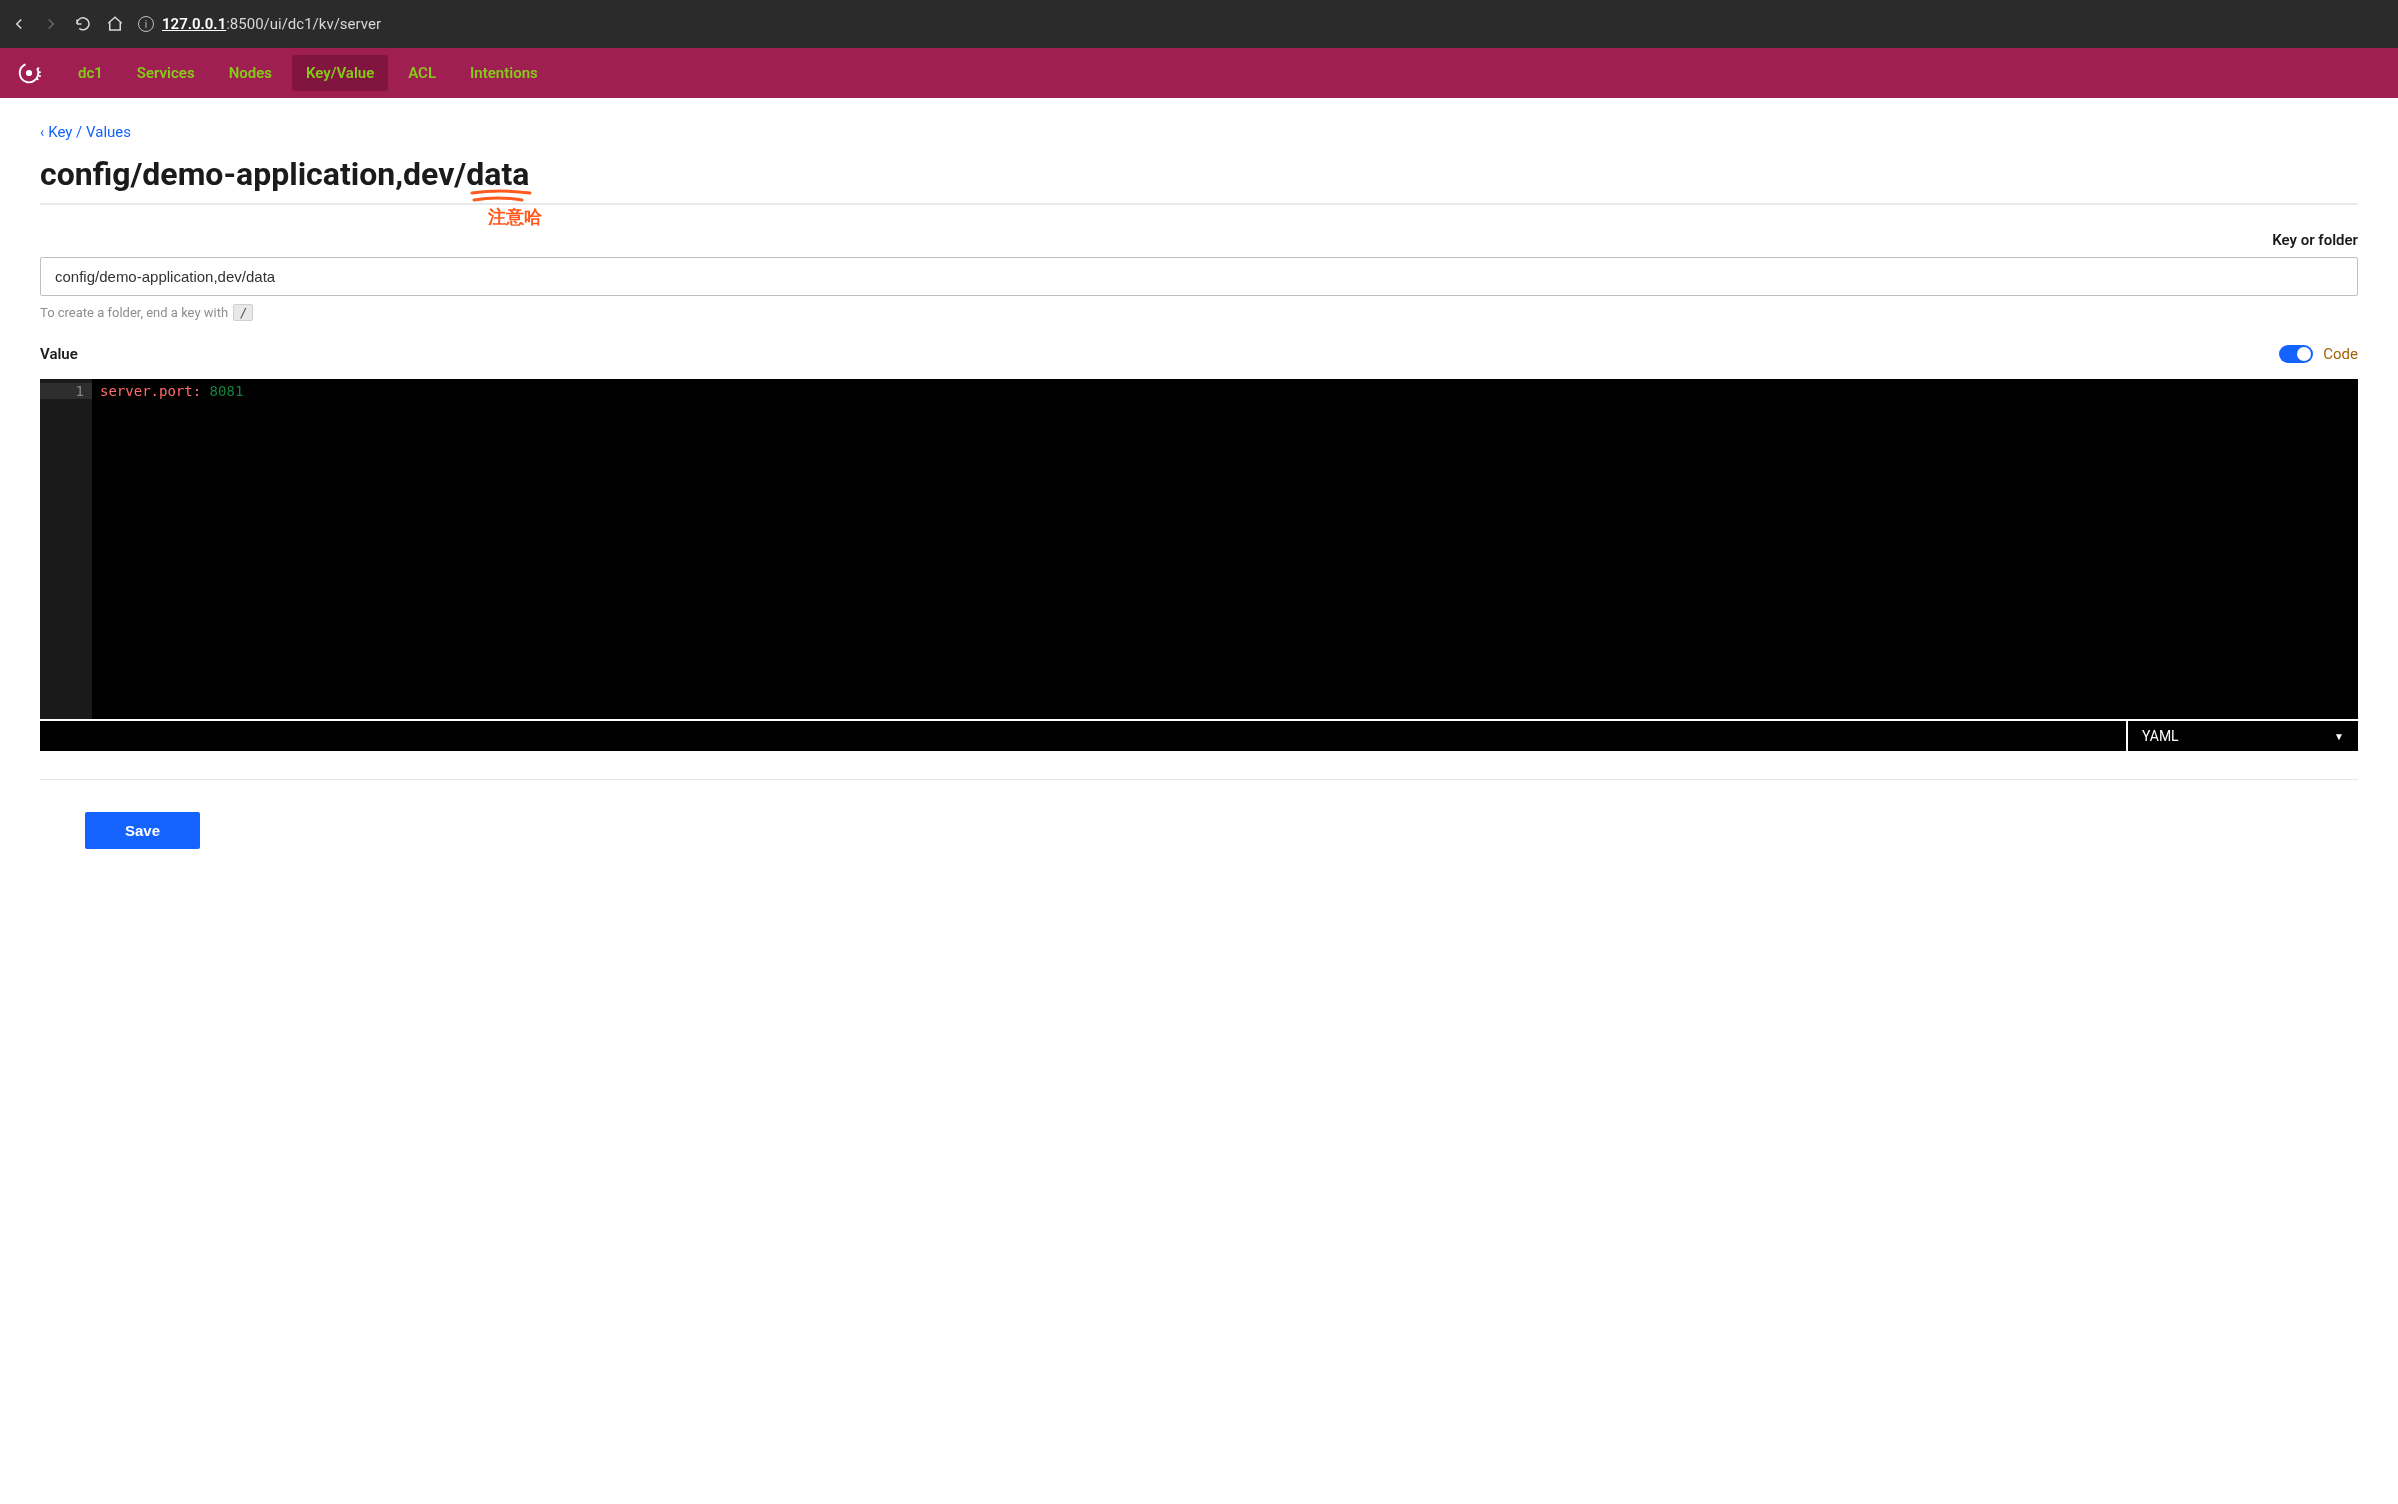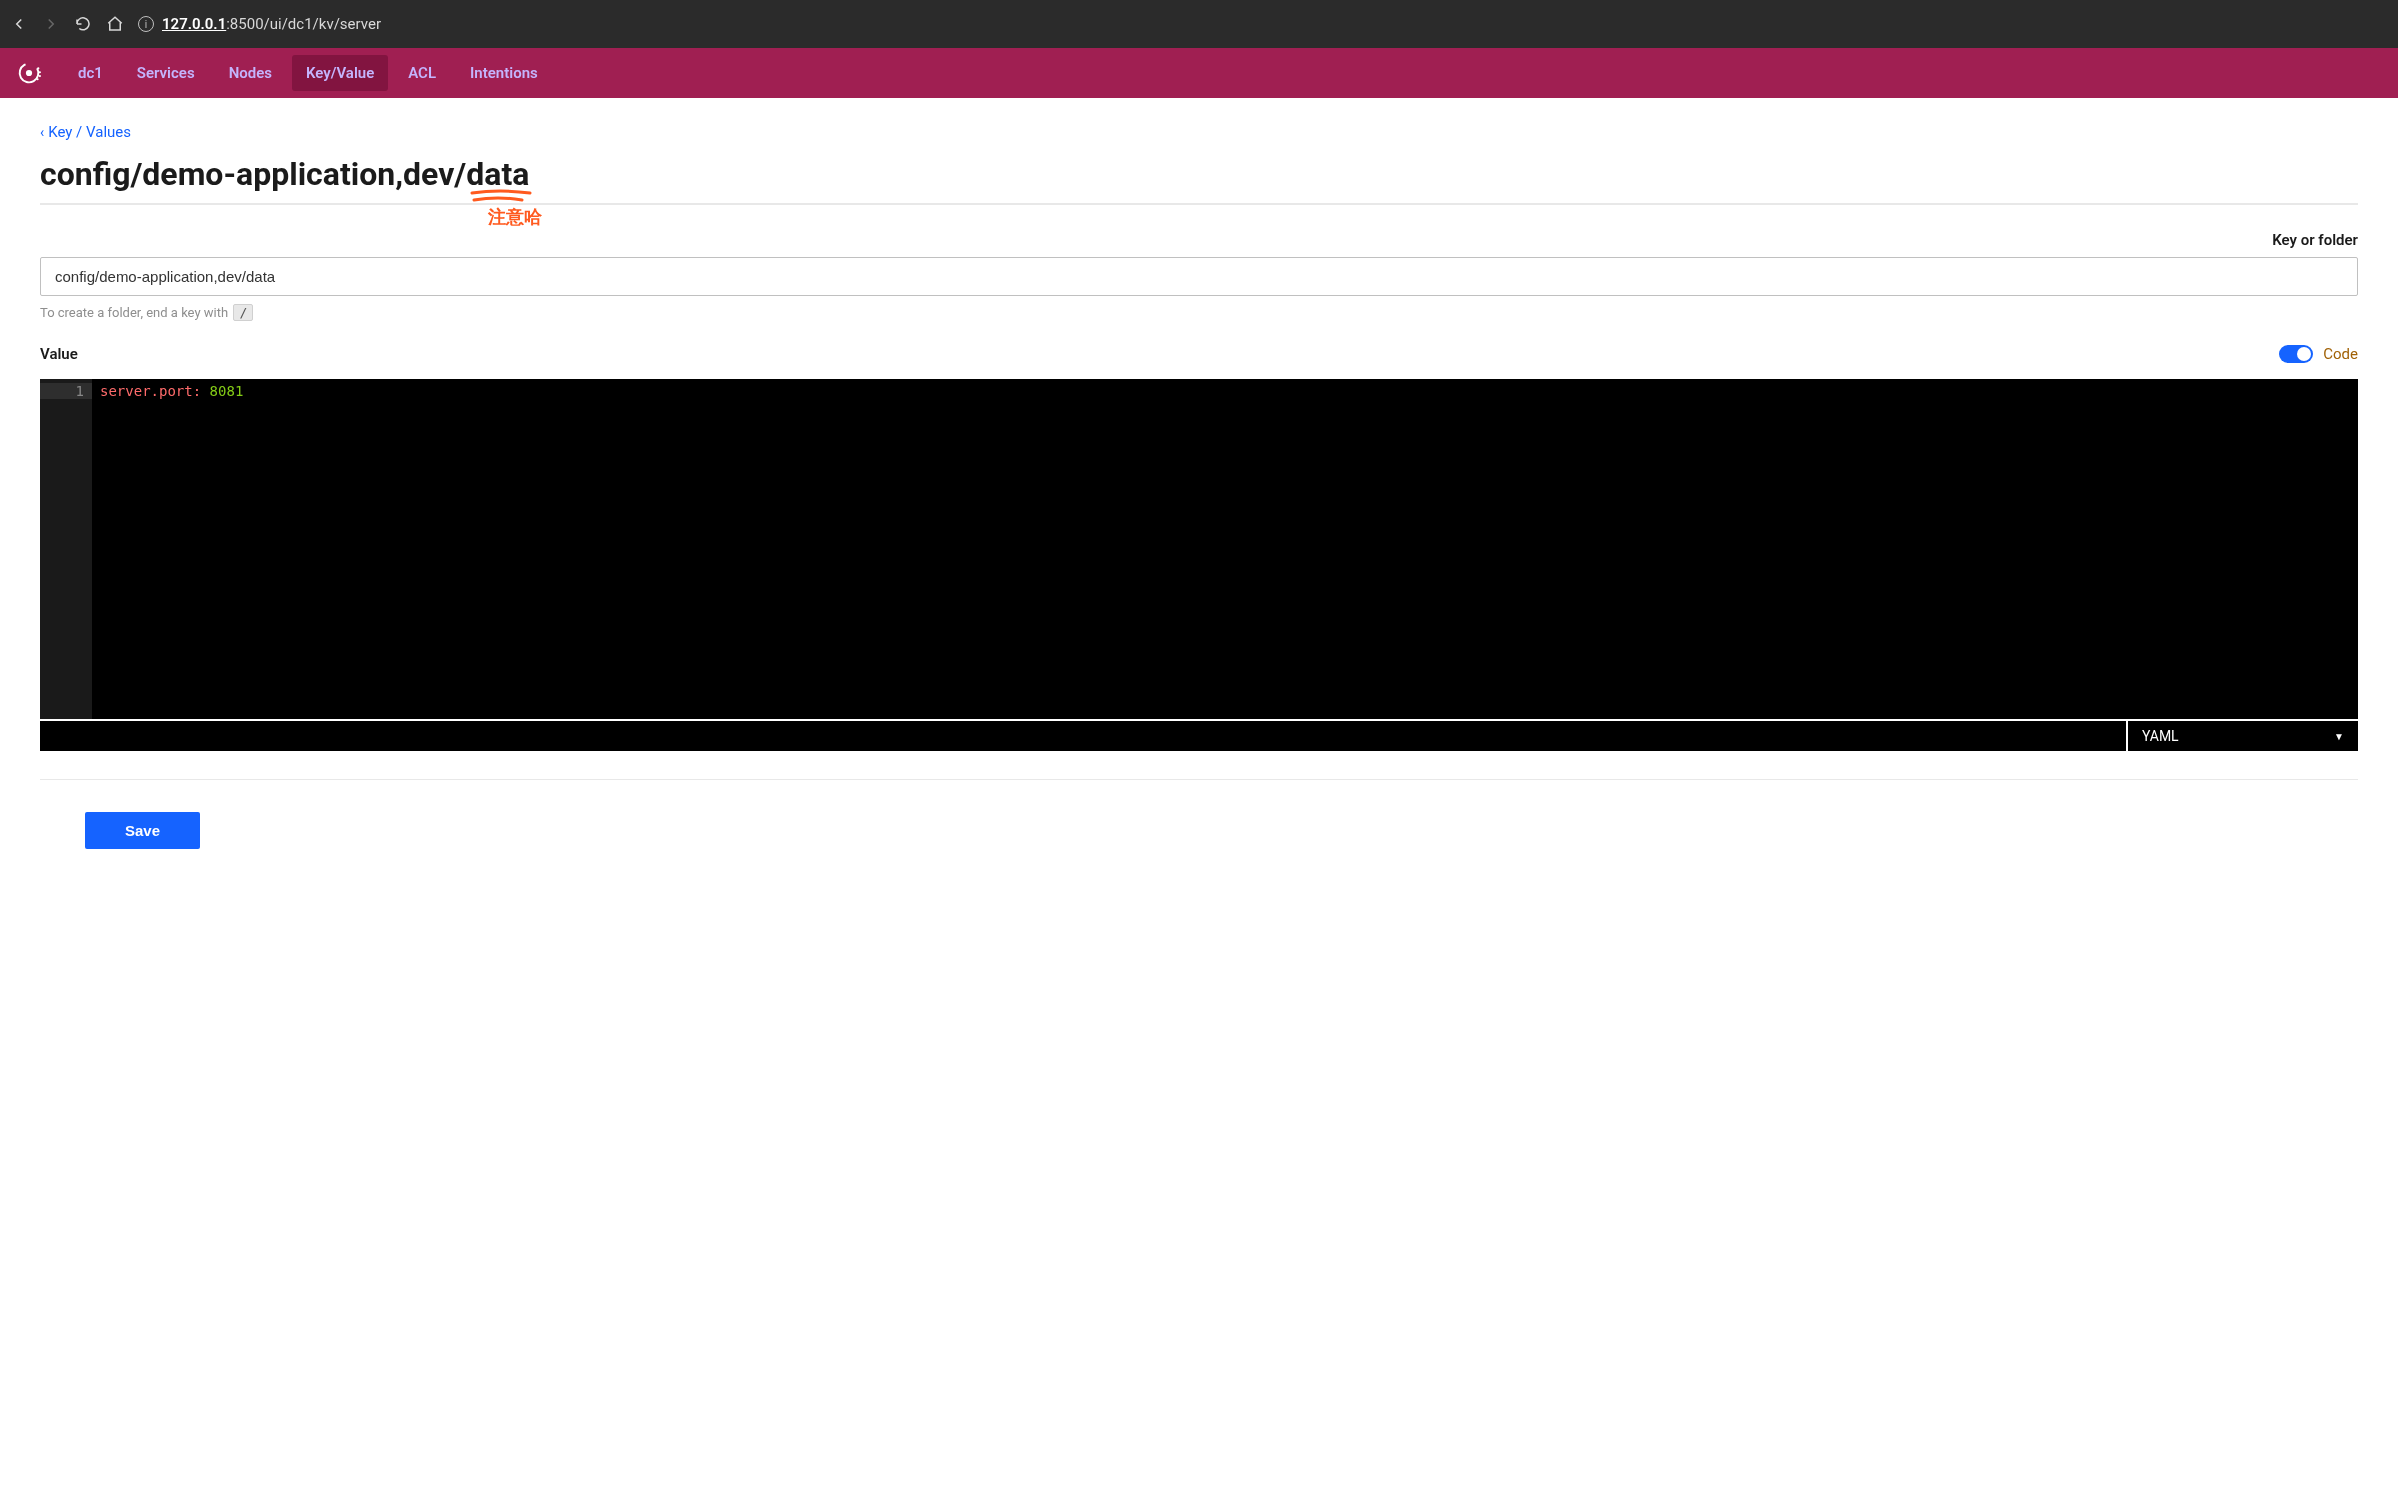--- a/index.html
+++ b/index.html
@@ -9,21 +9,21 @@
     .browser-bar { background: #2b2b2b; height: 48px; display: flex; align-items: center; padding: 0 10px; gap: 14px; }
     .browser-icon { width: 18px; height: 18px; color: #bfbfbf; display: flex; align-items: center; justify-content: center; cursor: pointer; }
     .url-bar { flex: 1; display: flex; align-items: center; gap: 8px; background: #2b2b2b; color: #bfbfbf; height: 32px; font-size: 15px; }
     .url-bar .info-icon { width: 16px; height: 16px; border: 1.5px solid #bfbfbf; border-radius: 50%; display: flex; align-items: center; justify-content: center; font-size: 10px; color: #bfbfbf; }
     .url-text { color: #d8d8d8; }
     .url-text .bold { font-weight: 600; color: #fff; text-decoration: underline; }
 
     
     .consul-nav { background: #a01f52; height: 50px; display: flex; align-items: center; padding: 0 14px; gap: 6px; }
     .consul-logo { width: 30px; height: 30px; margin-right: 14px; display:flex; align-items:center; justify-content:center; }
-    .nav-item { color: #c4b5fd; padding: 9px 14px; font-size: 15px; font-weight: 600; border-radius: 3px; cursor: pointer; }
+    .nav-item { color: #84cc16; padding: 9px 14px; font-size: 15px; font-weight: 600; border-radius: 3px; cursor: pointer; }
     .nav-item.active { background: #821440; }
 
     
     .content { padding: 24px 40px 40px 40px; }
     .breadcrumb { display: inline-flex; align-items: center; color: #1563ff; font-size: 15px; cursor: pointer; margin-bottom: 14px; gap: 4px; }
     .breadcrumb .chev { font-size: 14px; }
     .page-title { font-size: 32px; font-weight: 700; color: #1b1b1b; padding-bottom: 10px; border-bottom: 2px solid #e8e8e8; position: relative; margin-bottom: 26px; }
     .underline-annot { position: absolute; left: 430px; top: 34px; width: 62px; height: 14px; pointer-events:none; }
     .note-annot { position: absolute; left: 448px; top: 50px; color: #ff5a1f; font-size: 18px; pointer-events:none; }
 
@@ -36,21 +36,21 @@
     .code-toggle-wrap { display:flex; align-items:center; gap:10px; }
     .toggle { width: 34px; height: 18px; border-radius: 10px; background: #1563ff; position: relative; cursor:pointer; }
     .toggle::after { content:''; position:absolute; right:2px; top:2px; width:14px; height:14px; background:#fff; border-radius:50%; }
     .code-label { font-size: 15px; color: #a16207; }
 
     .editor { background: #000; height: 340px; display:flex; overflow:hidden; }
     .gutter { background: #1a1a1a; width: 52px; padding-top: 4px; text-align:right; padding-right:8px; color:#888; font-family: Menlo, Consolas, monospace; font-size: 14px; }
     .gutter .cur { background:#2e2e2e; display:block; padding-right:8px; margin-right:-8px; }
     .code { flex:1; padding: 4px 8px; font-family: Menlo, Consolas, monospace; font-size: 14px; }
     .code .key { color: #ff6b6b; }
-    .code .num { color: #84cc16; }
+    .code .num { color: #15803d; }
 
     .format-bar { display:flex; background:#000; height:32px; border-top: 2px solid #fff; }
     .format-spacer { flex:1; border-right: 2px solid #fff; }
     .format-select { width: 230px; display:flex; align-items:center; justify-content:space-between; padding: 11px 14px; color:#fff; font-size:14px; cursor:pointer; }
     .format-select .tri { font-size: 10px; }
 
     .divider { border-top: 1px solid #e8e8e8; margin-top: 28px; margin-bottom: 32px; }
     .save-btn { background: #1563ff; color:#fff; border:none; padding: 10px 40px; font-size: 15px; font-weight:600; border-radius:2px; cursor:pointer;margin-left:45px; }
   </style>
 </head>

